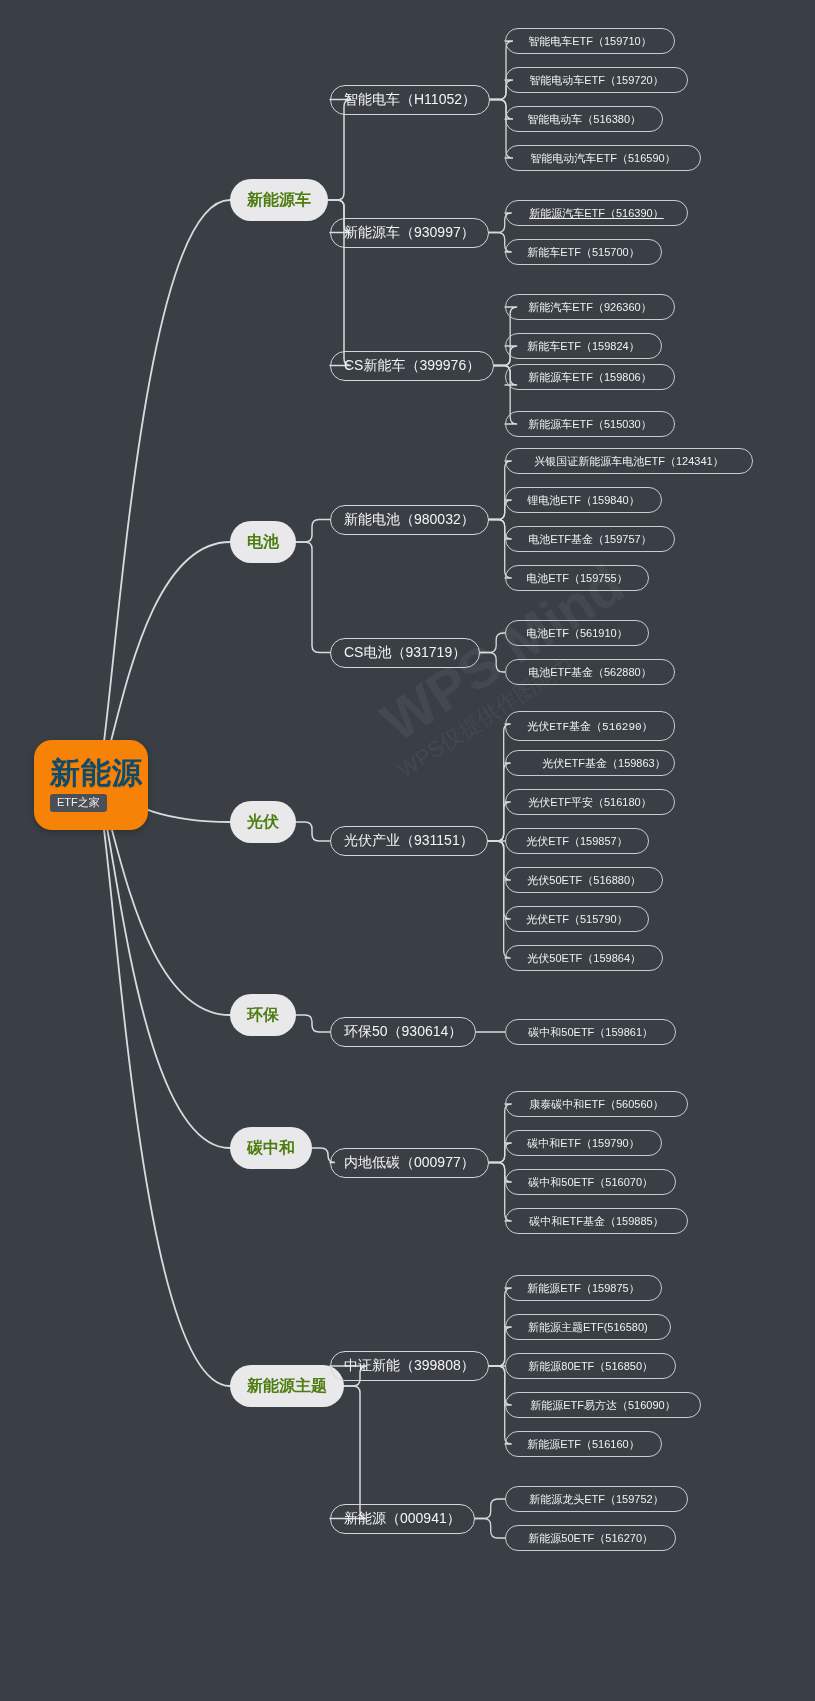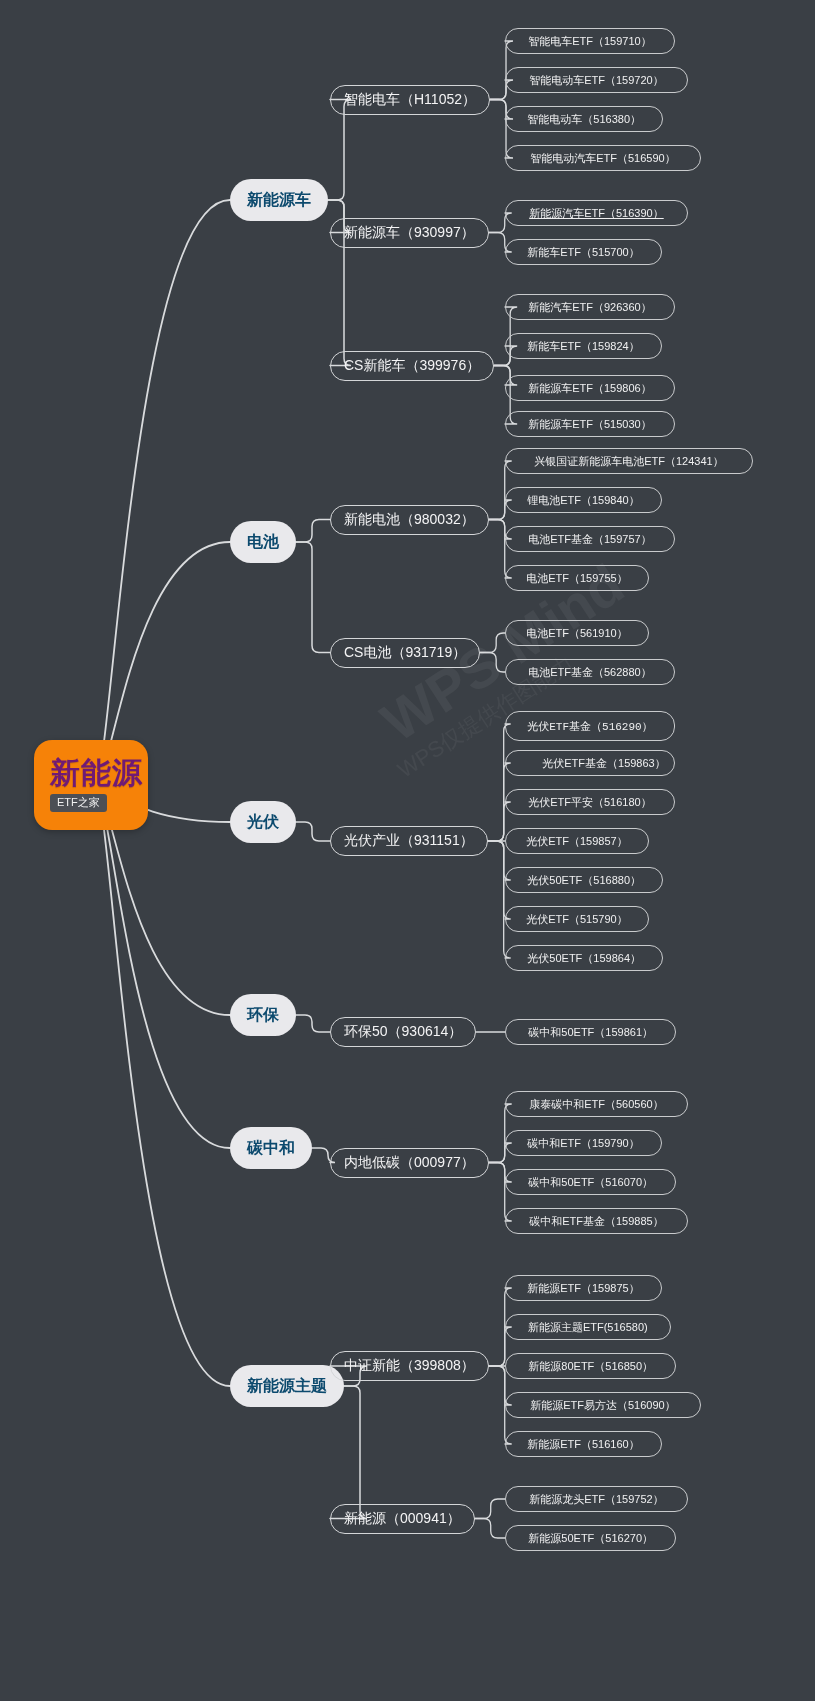--- a/index.html
+++ b/index.html
@@ -22,40 +22,40 @@
   .node.root{
     background:#f68208;
     border-radius:18px;
     flex-direction:column;
     align-items:flex-start;
     justify-content:center;
     padding:10px 16px 12px 16px;
     box-shadow:0 2px 6px rgba(0,0,0,.25);
   }
   .root-title{
-    color:#701a75;
+    color:#0c4a6e;
     font-size:30px;
     font-weight:bold;
     letter-spacing:1px;
     line-height:1.1;
     text-shadow:0 1px 1px rgba(0,0,0,.15);
   }
   .root-badge{
     margin-top:5px;
     background:#4c4f55;
     color:#f2f2f2;
     font-size:11px;
     padding:2px 7px 3px 7px;
     border-radius:3px;
     line-height:1.1;
   }
   
   .node.lvl1{
     background:#e9e9ec;
-    color:#0c4a6e;
+    color:#4d7c0f;
     border-radius:22px;
     font-size:16px;
     font-weight:bold;
     padding:0 16px;
     height:42px;
   }
   
   .node.lvl2{
     background:transparent;
     color:#f4f4f5;
@@ -182,21 +182,21 @@
       </div>
       <div class="node lvl2" style="left: 330px; top: 217.5px; width: 158.719px; height: 30px;">
         <span>新能源车（930997）</span>
       </div>
       <div class="node lvl3" style="left: 505px; top: 294px; width: 169.938px; height: 26px;">
         <span>新能汽车ETF（926360）</span>
       </div>
       <div class="node lvl3" style="left: 505px; top: 333px; width: 156.938px; height: 26px;">
         <span>新能车ETF（159824）</span>
       </div>
-      <div class="node lvl3" style="left: 505px; top: 375px; width: 169.938px; height: 26px;">
+      <div class="node lvl3" style="left: 505px; top: 364px; width: 169.938px; height: 26px;">
         <span>新能源车ETF（159806）</span>
       </div>
       <div class="node lvl3" style="left: 505px; top: 411px; width: 169.938px; height: 26px;">
         <span>新能源车ETF（515030）</span>
       </div>
       <div class="node lvl2" style="left: 330px; top: 350.5px; width: 164.172px; height: 30px;">
         <span>CS新能车（399976）</span>
       </div>
       <div class="node lvl1" style="left: 230px; top: 521px; width: 66px; height: 42px;">
         <span>电池</span>

